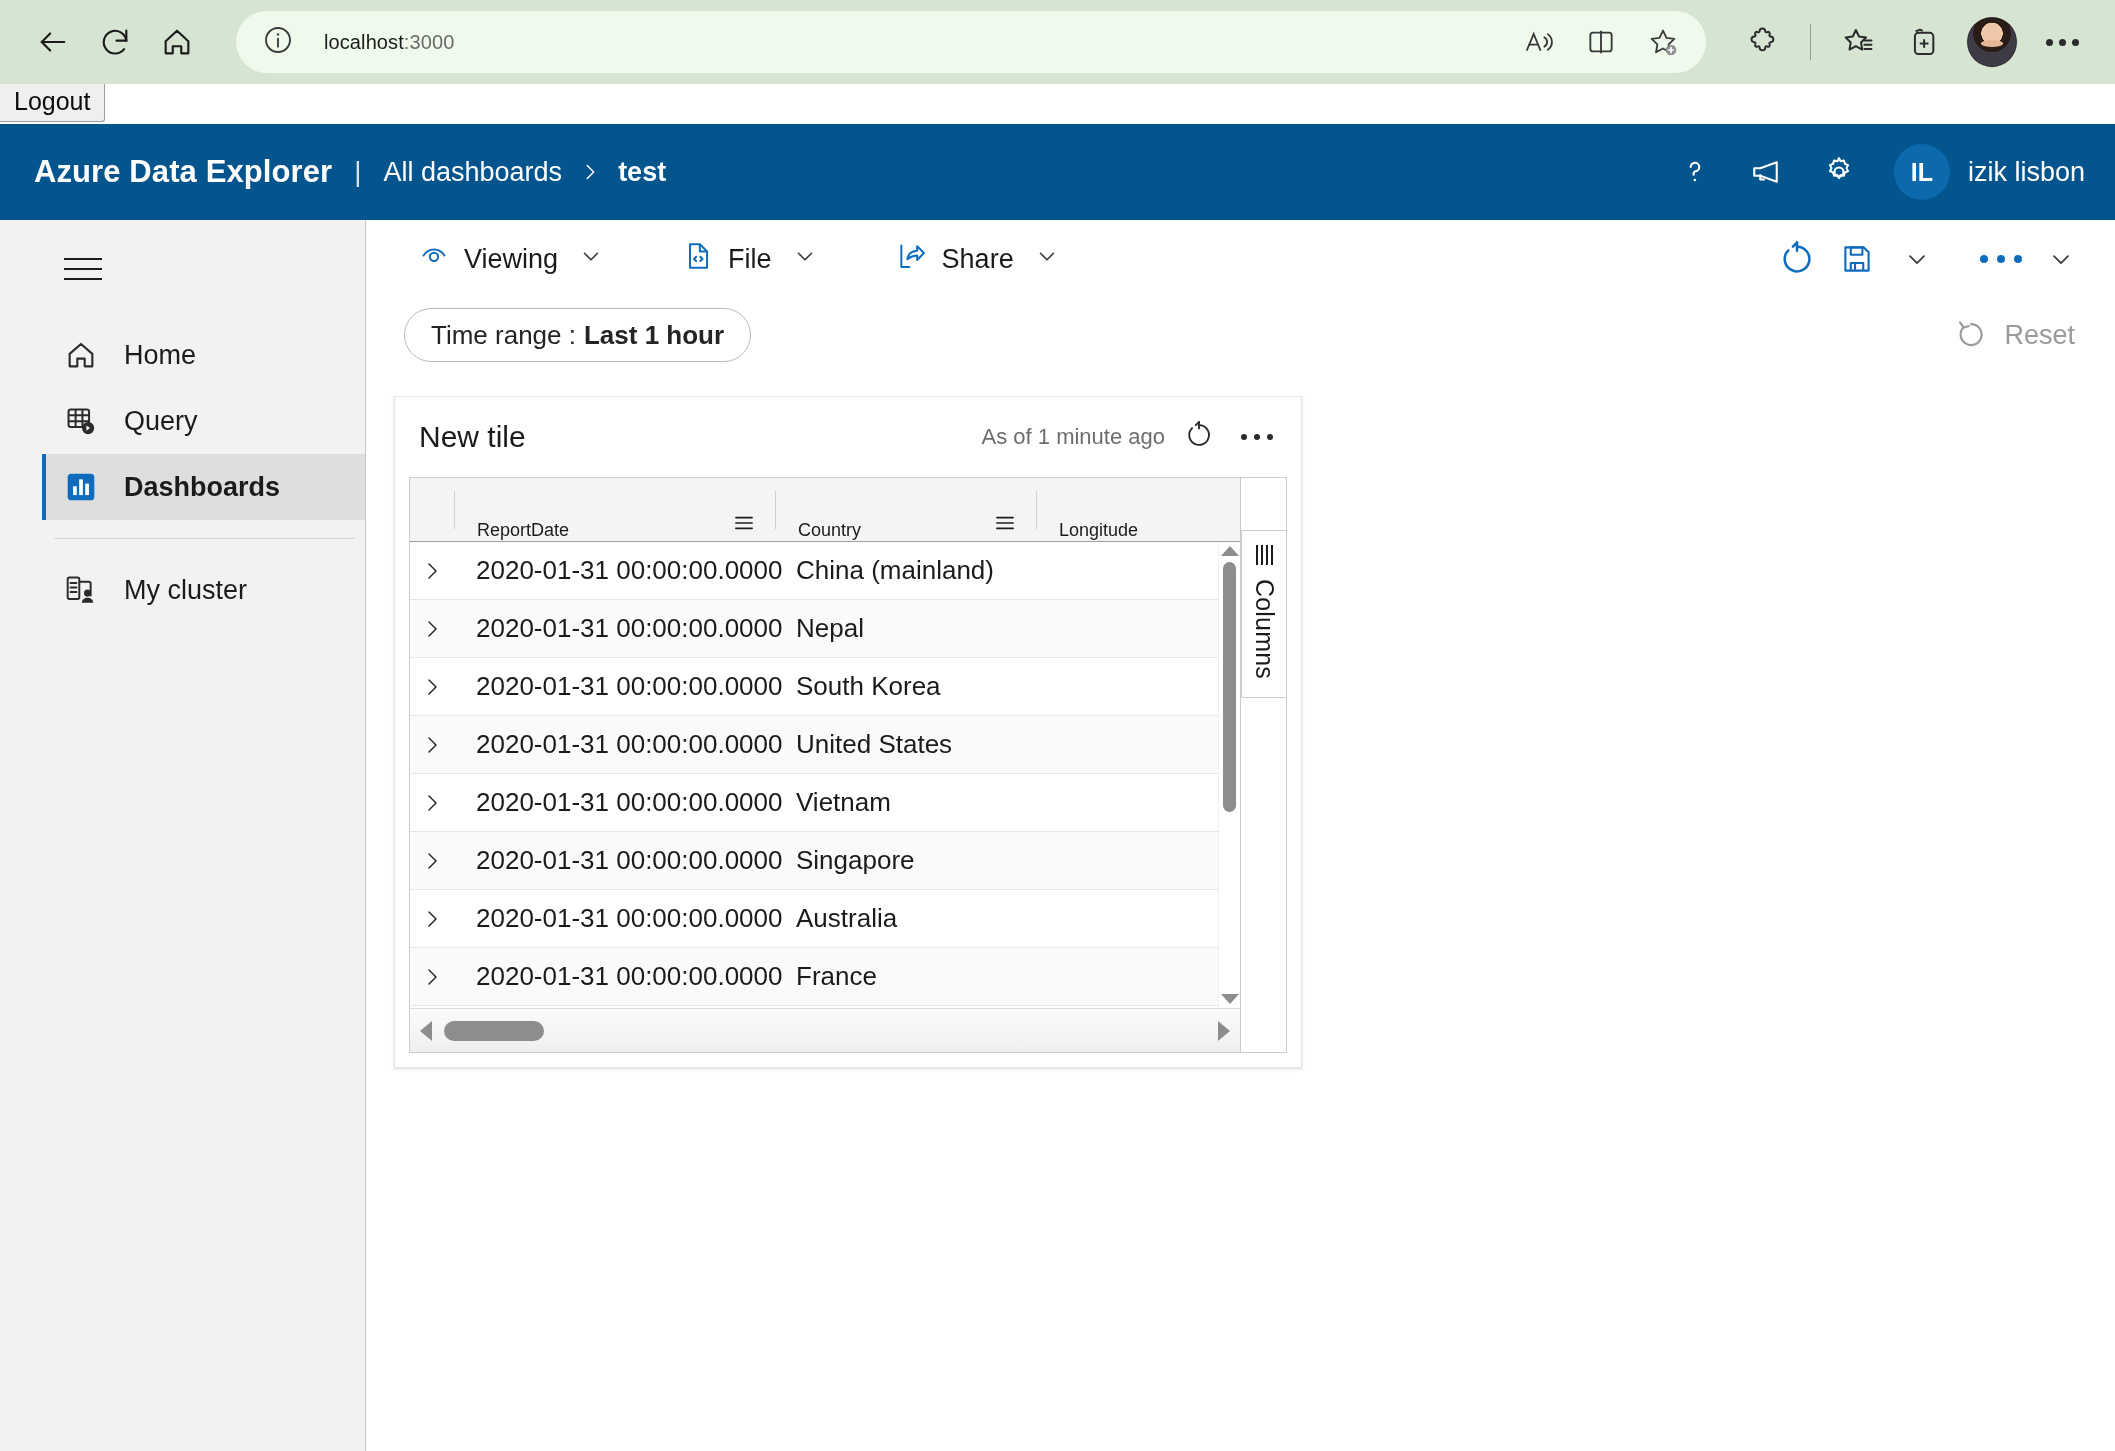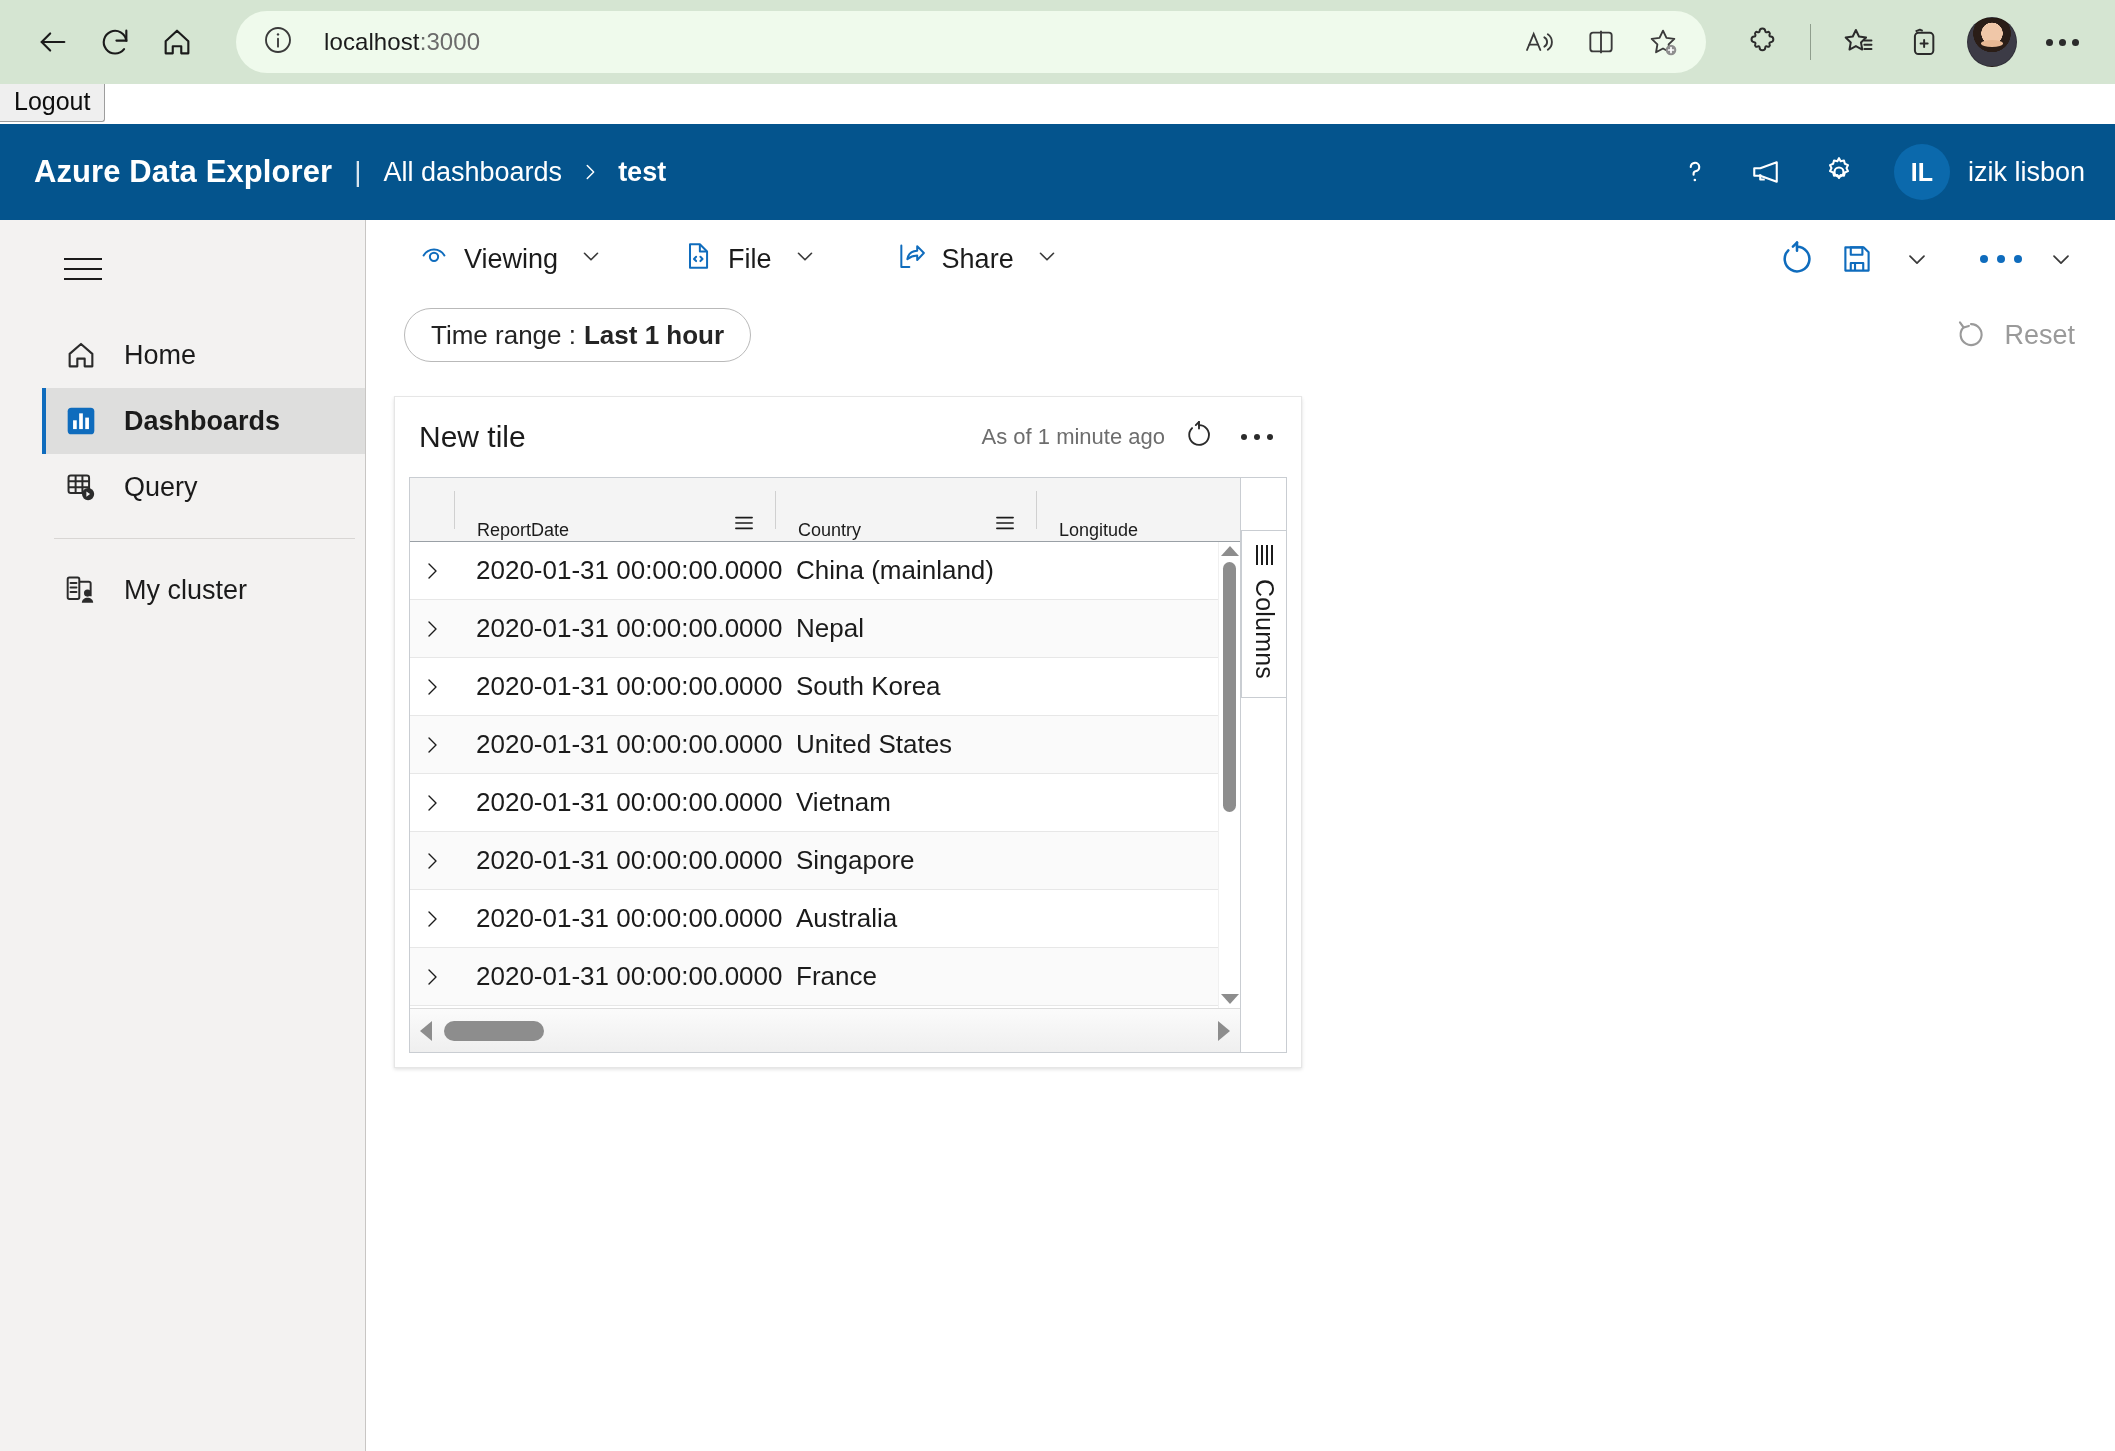--- a/index.html
+++ b/index.html
@@ -33,21 +33,21 @@
     border-radius: 31px;
     display: flex;
     align-items: center;
     margin: 0 14px 0 28px;
     padding: 0 14px 0 26px;
     min-width: 0;
   }
   .urlbar .info-icon { flex: 0 0 auto; margin-right: 30px; }
   .url-text {
     flex: 1 1 auto;
-    font-size: 24px;
+    font-size: 20px;
     color: #1b1b1b;
     letter-spacing: .1px;
     white-space: nowrap;
     overflow: hidden;
   }
   .url-text .port { color: #6b6b6b; }
   .urlbar-actions { display: flex; align-items: center; gap: 4px; flex: 0 0 auto; }
   .urlbar-actions .nav-btn { width: 58px; height: 58px; }
   .chrome-right { display: flex; align-items: center; gap: 2px; flex: 0 0 auto; margin-left: 12px; }
   .chrome-sep { width: 1px; height: 36px; background: #8f9e8d; margin: 0 14px; }
@@ -463,42 +463,42 @@
     <div class="side-items">
       <div class="side-item">
         <span class="side-icon">
           <svg width="34" height="34" viewBox="0 0 24 24" fill="none" stroke="#2b2b2b" stroke-width="1.5" stroke-linejoin="round">
               <path d="M4 11.2L12 4.2l8 7V20h-5.4v-5.4H9.4V20H4z"></path>
             </svg>
         </span>
         <span class="label">Home</span>
       </div>
 
+      <div class="side-item">
+        <span class="side-icon">
+          <svg width="34" height="34" viewBox="0 0 24 24" fill="none" stroke="#2b2b2b" stroke-width="1.4">
+              <rect x="3.2" y="3.8" width="14.5" height="12.5" rx="1.6"></rect>
+              <path d="M3.2 8h14.5M8.2 3.8v12.5M13 3.8v12.5M3.2 12.2h14.5"></path>
+              <circle cx="17" cy="17" r="4.3" fill="#2b2b2b" stroke="none"></circle>
+              <path d="M15.8 15.2l2.6 1.8-2.6 1.8z" fill="#f3f2f1" stroke="none"></path>
+            </svg>
+        </span>
+        <span class="label">Query</span>
+      </div>
+
       <div class="side-item active">
         <span class="side-icon">
           <svg width="34" height="34" viewBox="0 0 24 24">
               <rect x="2.6" y="2.6" width="18.8" height="18.8" rx="2.6" fill="#0f6cbd"></rect>
               <rect x="6.4" y="11.5" width="2.6" height="6.2" fill="#ffffff"></rect>
               <rect x="10.7" y="6.6" width="2.6" height="11.1" fill="#ffffff"></rect>
               <rect x="15" y="9.6" width="2.6" height="8.1" fill="#ffffff"></rect>
             </svg>
         </span>
         <span class="label">Dashboards</span>
-      </div>
-
-      <div class="side-item">
-        <span class="side-icon">
-          <svg width="34" height="34" viewBox="0 0 24 24" fill="none" stroke="#2b2b2b" stroke-width="1.4">
-              <rect x="3.2" y="3.8" width="14.5" height="12.5" rx="1.6"></rect>
-              <path d="M3.2 8h14.5M8.2 3.8v12.5M13 3.8v12.5M3.2 12.2h14.5"></path>
-              <circle cx="17" cy="17" r="4.3" fill="#2b2b2b" stroke="none"></circle>
-              <path d="M15.8 15.2l2.6 1.8-2.6 1.8z" fill="#f3f2f1" stroke="none"></path>
-            </svg>
-        </span>
-        <span class="label">Query</span>
       </div>
 
       <div class="side-sep"></div>
 
       <div class="side-item">
         <span class="side-icon">
           <svg width="34" height="34" viewBox="0 0 24 24" fill="none" stroke="#2b2b2b" stroke-width="1.4" stroke-linejoin="round">
               <rect x="2.6" y="3.2" width="8.2" height="15.2" rx="1.2"></rect>
               <path d="M4.6 7h4.2M4.6 10.2h4.2M4.6 13.4h4.2" stroke-linecap="round"></path>
               <path d="M11.2 6.2h6.4a1.2 1.2 0 0 1 1.2 1.2v9"></path>

